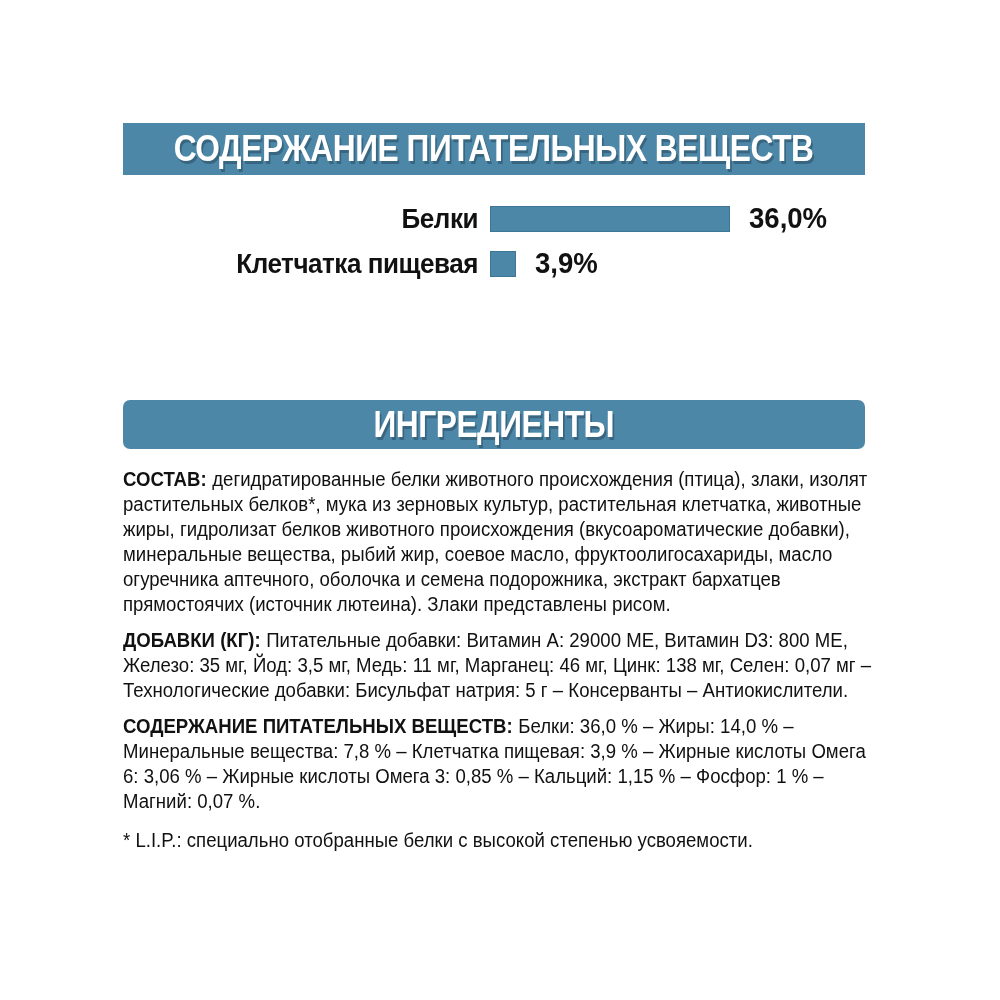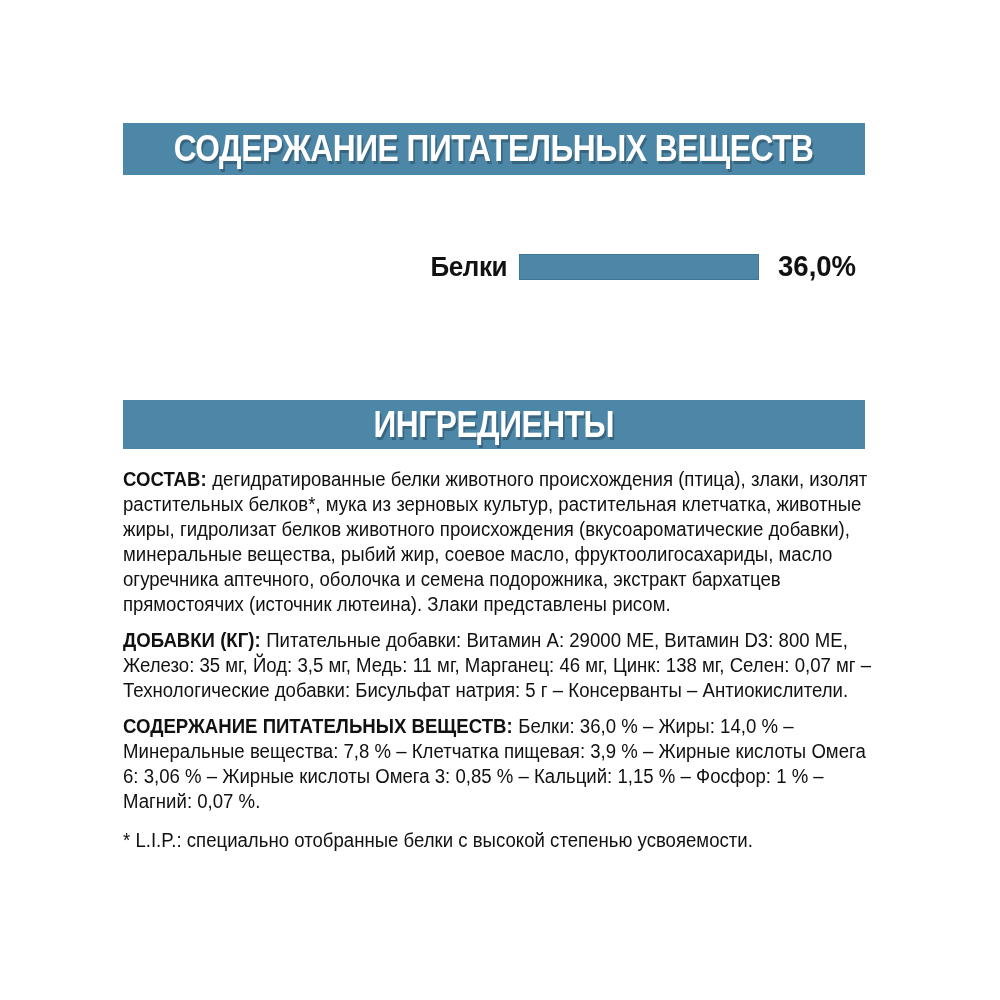--- a/index.html
+++ b/index.html
@@ -15,37 +15,36 @@
   .banner {
     position: absolute;
     left: 123px;
     width: 742px;
     background: #4d87a8;
     display: flex;
     align-items: center;
     justify-content: center;
   }
   .banner-nutrients { top: 123px; height: 52px; }
-  .banner-ingredients { top: 400px; height: 49px; }
+  .banner-ingredients { top: 400px; height: 49px; border-radius: 7px; }
   .banner-text {
     color: #ffffff;
     font-weight: bold;
     font-size: 36px;
     letter-spacing: -0.5px;
     white-space: nowrap;
     transform: scaleX(0.88);
     transform-origin: center center;
     text-shadow: 2px 3px 0 rgba(30, 60, 80, 0.45);
   }
   .chart {
     position: absolute;
-    left: 140px;
+    left: 111px;
     top: 196px;
     width: 754px;
-    margin-top: 48px;
   }
   .crow {
     display: flex;
     align-items: center;
     height: 45px;
   }
   .clbl {
     width: 367px;
     flex: 0 0 367px;
     text-align: right;
@@ -102,20 +101,25 @@
   <section class="banner banner-nutrients">
     <span class="banner-text">СОДЕРЖАНИЕ ПИТАТЕЛЬНЫХ ВЕЩЕСТВ</span>
   </section>
 
   <section class="chart">
       <div class="crow">
         <span class="clbl">Белки</span>
         <span class="cbar" style="width: 240px; background: rgb(77, 135, 168);"></span>
         <span class="cval">36,0%</span>
       </div>
+      <div class="crow">
+        <span class="clbl">Клетчатка пищевая</span>
+        <span class="cbar" style="width: 26px; background: rgb(77, 135, 168);"></span>
+        <span class="cval">3,9%</span>
+      </div>
     </section>
 
   <section class="banner banner-ingredients">
     <span class="banner-text">ИНГРЕДИЕНТЫ</span>
   </section>
 
   <section class="textblock">
     <p class="para"><span class="lead">СОСТАВ:</span><span>дегидратированные белки животного происхождения (птица), злаки, изолят растительных белков*, мука из зерновых культур, растительная клетчатка, животные жиры, гидролизат белков животного происхождения (вкусоароматические добавки), минеральные вещества, рыбий жир, соевое масло, фруктоолигосахариды, масло огуречника аптечного, оболочка и семена подорожника, экстракт бархатцев прямостоячих (источник лютеина). Злаки представлены рисом.</span></p>
 
     <p class="para"><span class="lead">ДОБАВКИ (КГ):</span><span>Питательные добавки: Витамин A: 29000 МЕ, Витамин D3: 800 МЕ, Железо: 35 мг, Йод: 3,5 мг, Медь: 11 мг, Марганец: 46 мг, Цинк: 138 мг, Селен: 0,07 мг – Технологические добавки: Бисульфат натрия: 5 г – Консерванты – Антиокислители.</span></p>

